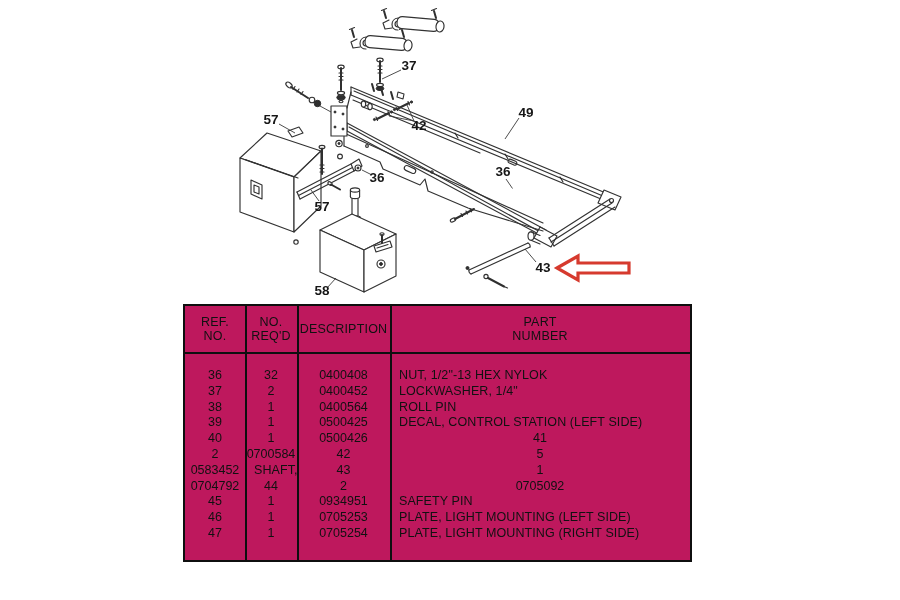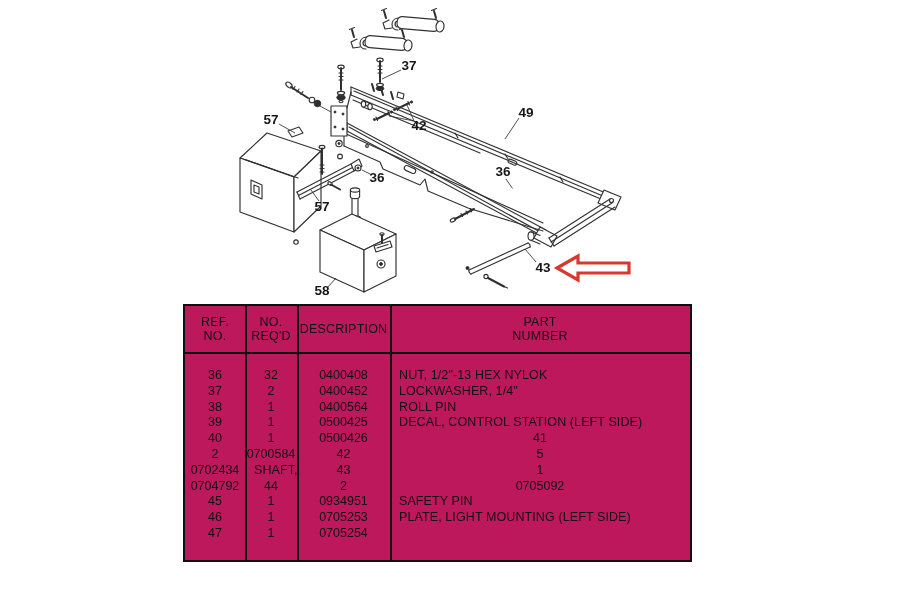--- a/index.html
+++ b/index.html
@@ -278,35 +278,36 @@
         <div class="cell c2">0500425</div>
         <div class="cell c3">DECAL, CONTROL STATION (LEFT SIDE)</div>
         <div class="cell c0">40</div>
         <div class="cell c1">1</div>
         <div class="cell c2">0500426</div>
         <div class="cell c0">41</div>
         <div class="cell c1">2</div>
         <div class="cell c2">0700584</div>
         <div class="cell c0">42</div>
         <div class="cell c1">5</div>
-        <div class="cell c2">0702434</div>
+        <div class="cell c2">0583452</div>
         <div class="cell c3">SHAFT, CYLINDER</div>
         <div class="cell c0">43</div>
         <div class="cell c1">1</div>
         <div class="cell c2">0704792</div>
         <div class="cell c0">44</div>
         <div class="cell c1">2</div>
         <div class="cell c2">0705092</div>
         <div class="cell c0">45</div>
         <div class="cell c1">1</div>
         <div class="cell c2">0934951</div>
         <div class="cell c3">SAFETY PIN</div>
         <div class="cell c0">46</div>
         <div class="cell c1">1</div>
         <div class="cell c2">0705253</div>
         <div class="cell c3">PLATE, LIGHT MOUNTING (LEFT SIDE)</div>
         <div class="cell c0">47</div>
         <div class="cell c1">1</div>
         <div class="cell c2">0705254</div>
+        <div class="cell c3">PLATE, LIGHT MOUNTING (RIGHT SIDE)</div>
       </div>
   </div>
 
 </div>
 
 </body></html>

